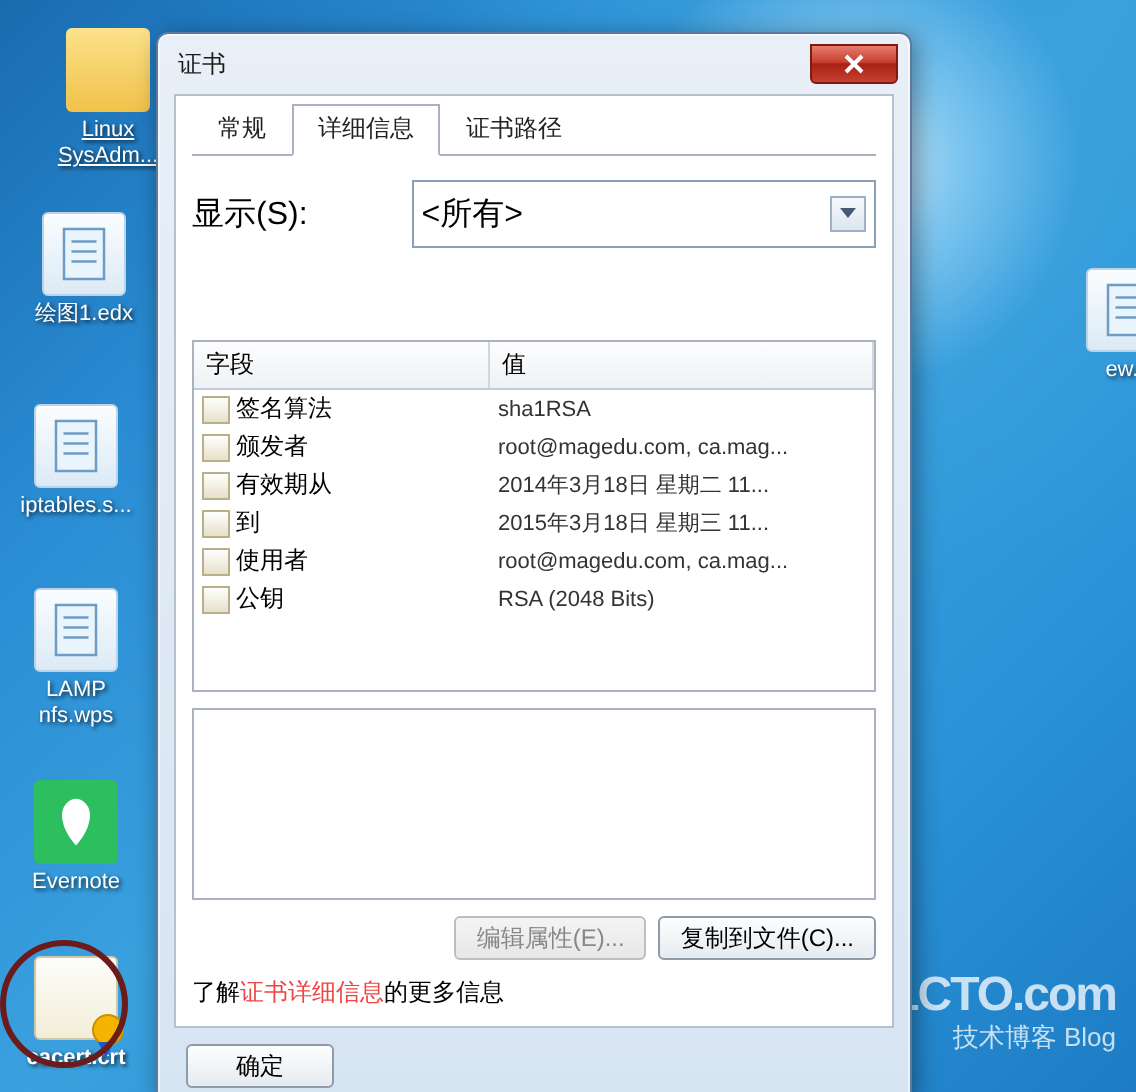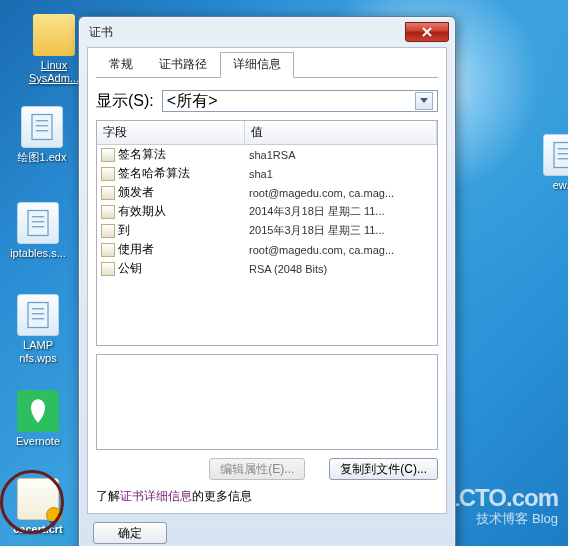--- a/index.html
+++ b/index.html
@@ -51,42 +51,42 @@
 .close-btn svg { width: 10px; height: 10px; }
 
 .client { flex: 1; margin: 0 8px 8px; background: #fff; border: 1px solid #b6c1cf; padding: 6px 8px 8px; display: flex; flex-direction: column; }
 
 .tabs { display: flex; align-items: flex-end; border-bottom: 1px solid #aab2bf; height: 24px; }
 .tab { padding: 3px 12px 4px; font-size: 12px; color: #222; border: 1px solid transparent; position: relative; top: 1px; }
 .tab.active { background: #fff; border: 1px solid #aab2bf; border-bottom-color: #fff; }
 
 .show-row { display: flex; align-items: center; margin: 12px 0 8px; font-size: 16px; }
 .show-row label { margin-right: 8px; }
-.show-select { flex: 1; height: 22px; border: 1px solid #8aa0b8; background: #fff; display: flex; align-items: center; justify-content: space-between; padding: 4px 4px; }
+.show-select { flex: 1; height: 22px; border: 1px solid #8aa0b8; background: #fff; display: flex; align-items: center; justify-content: space-between; padding: 16px 4px; margin-left: 44px; }
 .show-select .sel-arrow { width: 18px; height: 18px; border: 1px solid #9cb0c6; background: linear-gradient(#f6f9fc,#dbe6f0); display:flex; align-items:center; justify-content:center; }
 
-.list-box { flex: 1; border: 1px solid #aab2bf; background: #fff; display: flex; flex-direction: column; min-height: 160px; }
+.list-box { flex: 1; border: 1px solid #aab2bf; background: #fff; display: flex; flex-direction: column; min-height: 160px; margin-top: 38px; }
 .list-header { display: flex; background: linear-gradient(#fdfdfd,#eef1f5); border-bottom: 1px solid #c6ccd5; font-size: 12px; }
 .list-header .col { padding: 3px 6px; border-right: 1px solid #d2d7de; }
 .col-field { width: 148px; }
 .col-value { flex: 1; }
 .list-body { flex: 1; overflow: hidden; }
 .row { display: flex; font-size: 12px; padding: 1px 0 1px 4px; align-items: center; }
 .row .cell-field { width: 148px; display: flex; align-items: center; gap: 3px; white-space: nowrap; overflow: hidden; }
 .row .cell-value { flex: 1; white-space: nowrap; overflow: hidden; color: #333; font-family: Tahoma, sans-serif; font-size: 11px; }
 .field-icon { width: 14px; height: 14px; background: linear-gradient(#fff,#e6e0c8); border: 1px solid #b9b089; }
 
 .detail-box { height: 96px; border: 1px solid #aab2bf; margin-top: 8px; background: #fff; }
 
-.btn-row { display: flex; justify-content: flex-end; gap: 24px; margin-top: 8px; }
+.btn-row { display: flex; justify-content: flex-end; gap: 6px; margin-top: 8px; }
 .win-btn { height: 22px; padding: 0 10px; font-size: 12px; background: linear-gradient(#fdfdfd,#e6ebf1); border: 1px solid #8e9bab; border-radius: 3px; display: inline-flex; align-items: center; }
 .win-btn.disabled { color: #888; background: linear-gradient(#f4f4f4,#e7e7e7); border-color: #b9bfc7; }
 
 .link-row { margin-top: 8px; font-size: 12px; }
-.link-row a { color: #701a75; text-decoration: none; }
+.link-row a { color: #ef4444; text-decoration: none; }
 
 .footer-row { display: flex; padding: 0 14px 7px; }
 </style>
 </head>
 <body>
 
 <div class="desktop">
   <div class="light-ray r1"></div>
   <div class="light-ray r2"></div>
   <div class="light-ray r3"></div>
@@ -172,22 +172,22 @@
       <span class="close-btn">
         <svg viewBox="0 0 10 10">
             <path d="M1 1 L9 9 M9 1 L1 9" stroke="#fff" stroke-width="2"></path>
           </svg>
       </span>
     </div>
 
     <div class="client">
       <div class="tabs">
         <div class="tab">常规</div>
+        <div class="tab active">详细信息</div>
         <div class="tab">证书路径</div>
-        <div class="tab active">详细信息</div>
       </div>
 
       <div class="show-row">
         <label>显示(S):</label>
         <div class="show-select">
           <span>&lt;所有&gt;</span>
           <span class="sel-arrow">
             <svg width="8" height="6" viewBox="0 0 8 6">
                 <path d="M0 0 L4 5 L8 0 Z" fill="#445a77"></path>
               </svg>
@@ -204,27 +204,20 @@
             <div class="row">
               <div class="cell-field">
                 <span class="field-icon"></span>
                 <span>签名算法</span>
               </div>
               <div class="cell-value">sha1RSA</div>
             </div>
             <div class="row">
               <div class="cell-field">
                 <span class="field-icon"></span>
-                <span>签名哈希算法</span>
-              </div>
-              <div class="cell-value">sha1</div>
-            </div>
-            <div class="row">
-              <div class="cell-field">
-                <span class="field-icon"></span>
                 <span>颁发者</span>
               </div>
               <div class="cell-value">root@magedu.com, ca.mag...</div>
             </div>
             <div class="row">
               <div class="cell-field">
                 <span class="field-icon"></span>
                 <span>有效期从</span>
               </div>
               <div class="cell-value">2014年3月18日 星期二 11...</div>

